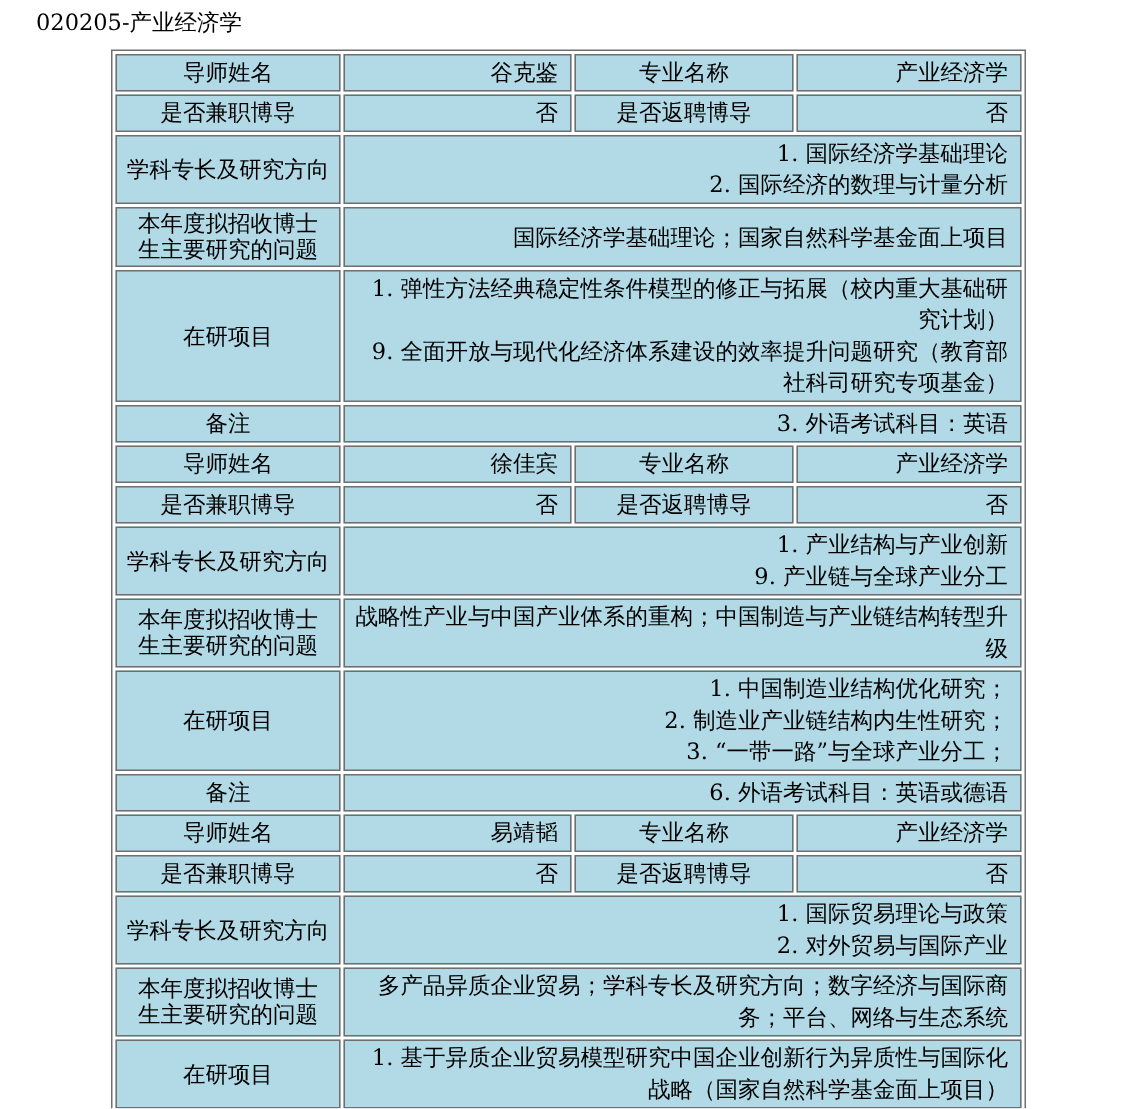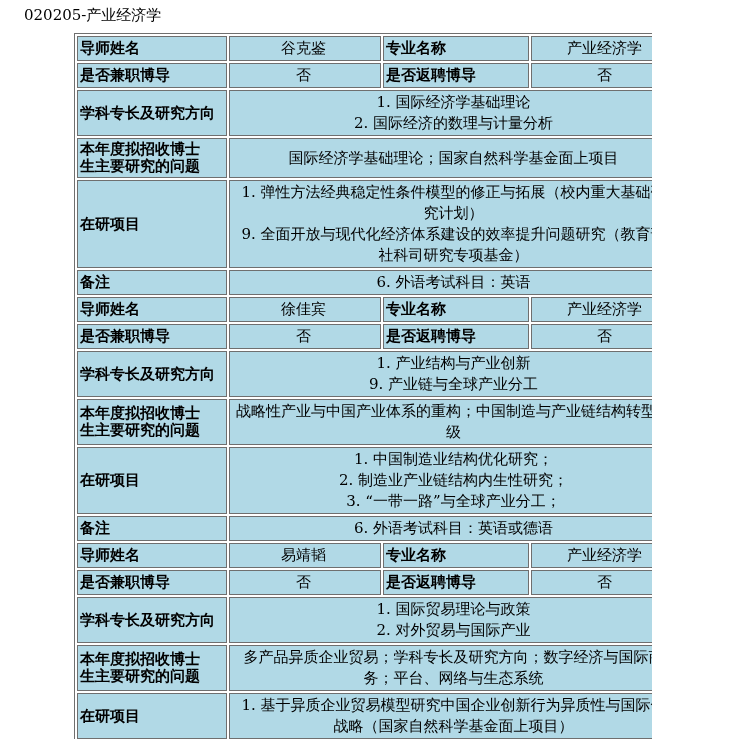--- a/index.html
+++ b/index.html
@@ -4,24 +4,25 @@
 <style>
   html, body {
     margin: 0;
     padding: 0;
     background: #ffffff;
     color: #000000;
     font-family: "DejaVu Serif", "Liberation Serif", serif;
   }
   .page {
     position: relative;
-    width: 652px;
+    width: 753px;
     height: 739px;
     background: #ffffff;
     overflow: hidden;
+    border-radius: 19px;
   }
   .page-title {
     position: absolute;
     left: 24px;
     top: 5px;
     font-size: 15px;
     line-height: 20px;
     white-space: nowrap;
   }
   table.sup-table {
@@ -39,28 +40,28 @@
   td {
     border: 1px solid #6f6f6f;
     background: #b1d9e6;
     vertical-align: middle;
     padding: 1px 4px;
     line-height: 21px;
     white-space: pre-line;
     overflow: hidden;
   }
   td.lbl {
-    text-align: left;
-    font-weight: bold;
+    text-align: center;
+    font-weight: normal;
     line-height: 17px;
     padding: 2px 2px;
     margin-top: 24px;
   }
   td.val {
-    text-align: center;
+    text-align: right;
     padding-left: 5px;
     padding-right: 8px;
   }
 </style>
 </head>
 <body>
 
 <div class="page">
   <div class="page-title">020205-产业经济学</div>
 
@@ -95,21 +96,21 @@
 生主要研究的问题</td>
         <td class="val" colspan="3">国际经济学基础理论；国家自然科学基金面上项目</td>
       </tr>
       <tr>
         <td class="lbl">在研项目</td>
         <td class="val" colspan="3">1. 弹性方法经典稳定性条件模型的修正与拓展（校内重大基础研究计划）
 9. 全面开放与现代化经济体系建设的效率提升问题研究（教育部社科司研究专项基金）</td>
       </tr>
       <tr>
         <td class="lbl">备注</td>
-        <td class="val" colspan="3">6. 外语考试科目：英语</td>
+        <td class="val" colspan="3">3. 外语考试科目：英语</td>
       </tr>
 
       <tr>
         <td class="lbl">导师姓名</td>
         <td class="val">徐佳宾</td>
         <td class="lbl">专业名称</td>
         <td class="val">产业经济学</td>
       </tr>
       <tr>
         <td class="lbl">是否兼职博导</td>

